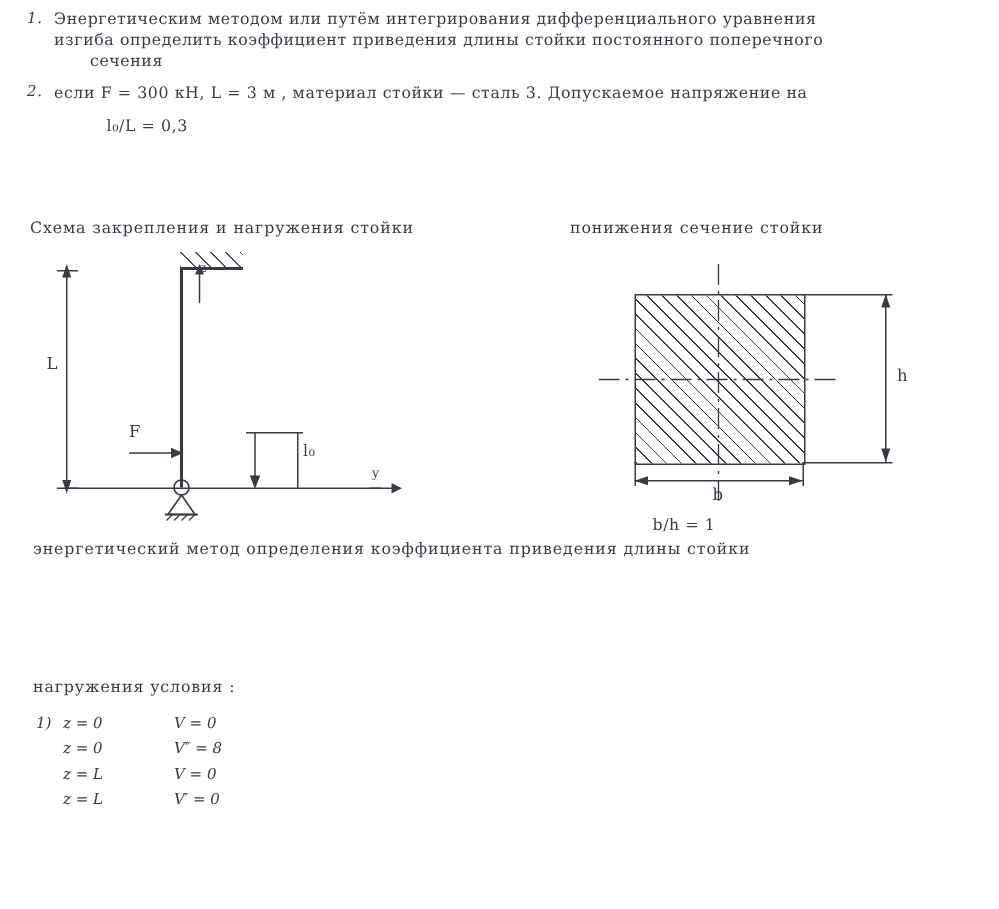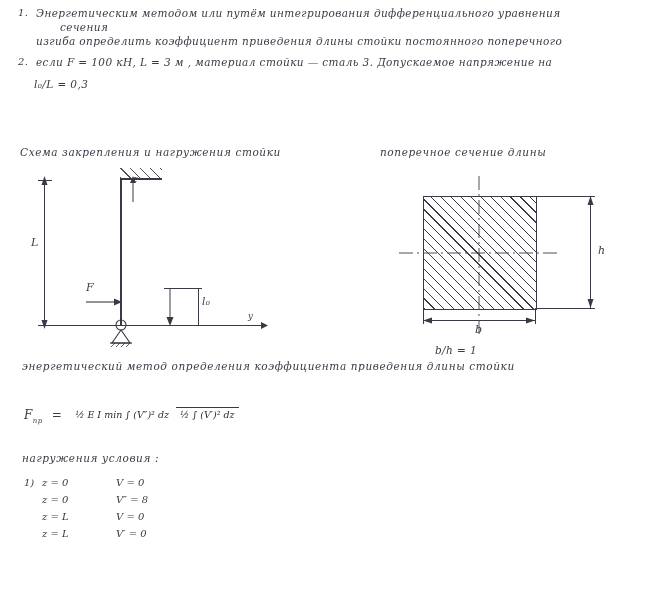--- a/index.html
+++ b/index.html
@@ -17,21 +17,20 @@
   }
   .page {
     position: absolute;
     left: 0; top: 0;
     width: 666px;
     height: 606px;
   }
   
   .hw {
     font-family: "DejaVu Serif", serif;
-    font-style: italic;
     color: #3a3a46;
     letter-spacing: 0.4px;
     line-height: 1.35;
     font-size: 10.5px;
     white-space: nowrap;
   }
   .hw.xs { font-size: 8.5px; }
   .abs { position: absolute; }
 
   
@@ -41,21 +40,20 @@
     position: absolute; left: 0; top: 0;
     width: 16px;
     font-style: italic;
     font-size: 10px;
   }
   .task-body { margin-left: 18px; }
   .task-line { white-space: nowrap; }
 
   
   .caption {
-    font-style: italic;
     letter-spacing: 0.6px;
     font-size: 10.5px;
     color: #3a3a46;
   }
 
   
   #scheme { position: absolute; left: 20px; top: 168px; width: 280px; height: 180px; }
 
   
   #section { position: absolute; left: 375px; top: 168px; width: 275px; height: 180px; }
@@ -104,37 +102,37 @@
 <body>
 
 <div class="page">
 
   <div id="tasks">
 
     <div class="task-row">
       <div class="task-num hw">1.</div>
       <div class="task-body">
         <div class="hw task-line">Энергетическим методом или путём интегрирования дифференциального уравнения</div>
+        <div class="hw task-line">изгиба определить коэффициент приведения длины стойки постоянного поперечного</div>
         <div class="hw task-line" style="margin-left:24px">сечения</div>
-        <div class="hw task-line">изгиба определить коэффициент приведения длины стойки постоянного поперечного</div>
       </div>
     </div>
 
     <div class="task-row" style="margin-top:6px">
       <div class="task-num hw">2.</div>
       <div class="task-body">
-        <div class="hw task-line">если  F = 100 кН,  L = 3 м , материал стойки — сталь 3. Допускаемое  напряжение на</div>
+        <div class="hw task-line">если  F = 300 кН,  L = 3 м , материал стойки — сталь 3. Допускаемое  напряжение на</div>
       </div>
     </div>
 
-    <div class="hw" style="margin-left:16px; margin-top:8px">l₀/L = 0,3</div>
+    <div class="hw" style="margin-left:53px; margin-top:8px">l₀/L = 0,3</div>
   </div>
 
   <div class="abs caption" style="left:20px; top:146px">Схема закрепления и нагружения стойки</div>
-  <div class="abs caption" style="left:380px; top:146px">поперечное сечение длины</div>
+  <div class="abs caption" style="left:380px; top:146px">понижения сечение стойки</div>
 
   <div id="scheme">
 
     <div class="line hline" style="left:100px; top:10px; width:42px; height:1.5px;"></div>
     <div class="abs hatch" style="left:100px; top:0px; width:42px; height:10px; opacity:0.9;"></div>
 
     <div class="line vline" style="left:100px; top:11px; height:146px; width:1.6px;"></div>
 
     <svg class="abs" style="left:106px; top:8px;" width="14" height="26">
       <line x1="7" y1="26" x2="7" y2="5" stroke="#3a3a46" stroke-width="1"></line>
@@ -216,28 +214,20 @@
     <svg class="abs" style="left:148px; top:146px;" width="12" height="13">
       <polygon points="12,6.5 3,3.5 3,9.5" fill="#3a3a46"></polygon>
     </svg>
     <div class="abs hw" style="left:100px; top:155px; font-size:11px;">b</div>
 
     <div class="abs hw" style="left:60px; top:175px;">b/h = 1</div>
   </div>
 
   <div class="abs caption" style="left:22px; top:360px">энергетический  метод  определения  коэффициента  приведения  длины  стойки</div>
 
-  <div id="formula">
-    <span class="hw" style="font-size:12px;">F</span><span class="hw sub">пр</span>
-    <span class="hw" style="font-size:12px; padding:0 4px;">=</span>
-    <span class="frac">
-      <span class="num">½ E I min ∫ (V″)² dz</span>
-      <span class="den">½ ∫ (V′)² dz</span>
-    </span>
-  </div>
 
   <div class="abs caption" style="left:22px; top:452px">нагружения условия :</div>
 
   <div id="bc">
     <table>
       <tbody>
         <tr>
           <td class="c1">1)</td>
           <td class="c2">z = 0</td>
           <td class="c3">V = 0</td>

